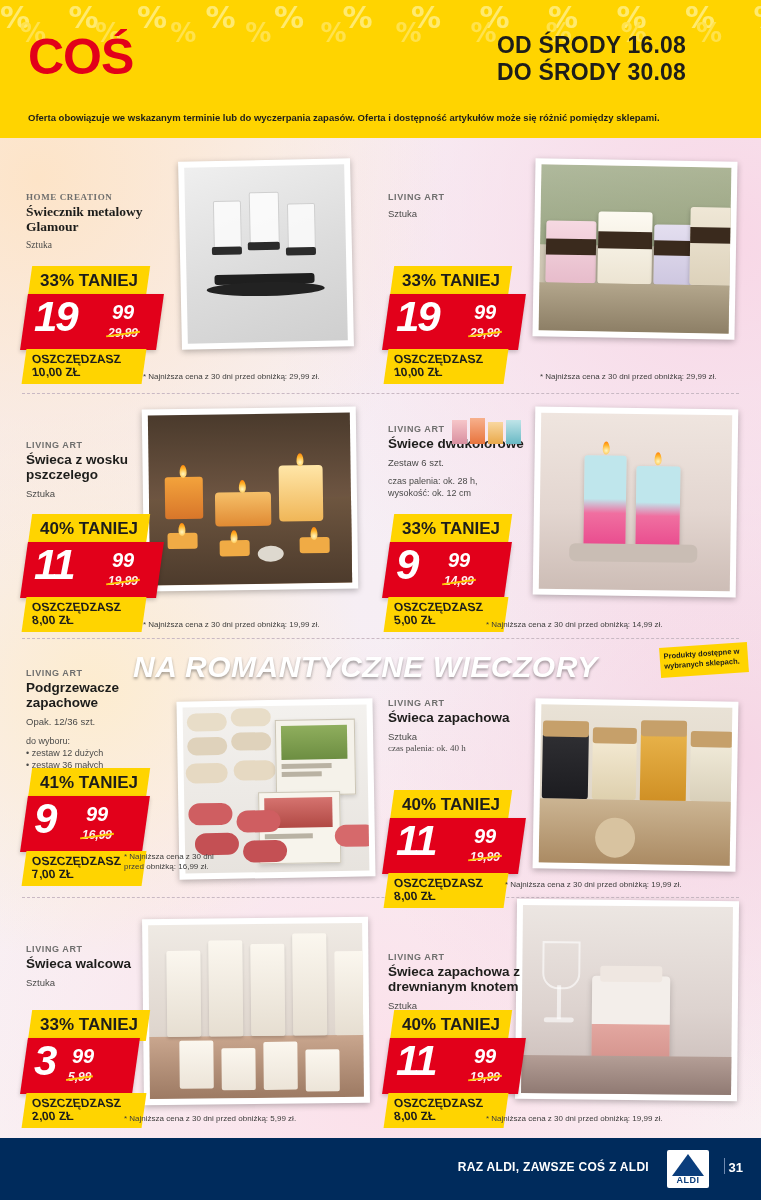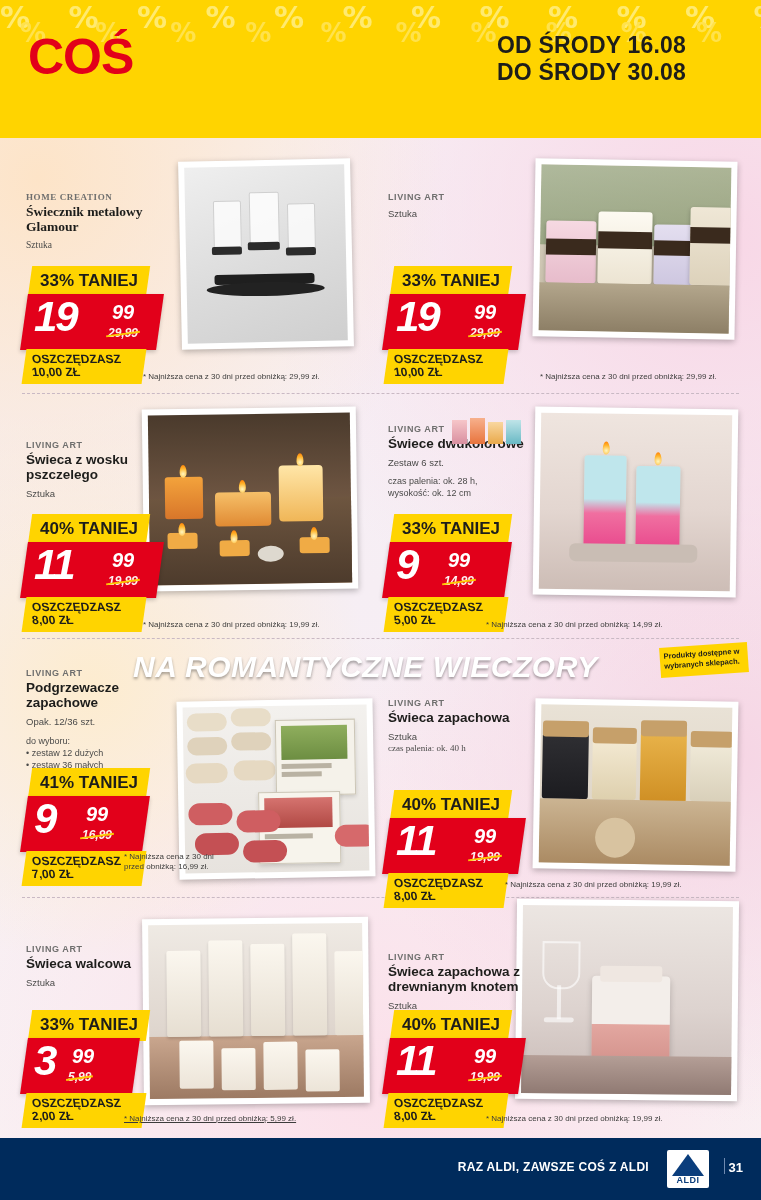--- a/index.html
+++ b/index.html
@@ -174,20 +174,21 @@
 <div class="page">
 
   <div class="header">
     <div class="perc-row">% % % % % % % % % % % % % %</div>
     <div class="perc-row r2">% % % % % % % % % % % % % %</div>
     <div class="cos">COŚ</div>
     <div class="dates">
       <div>OD ŚRODY 16.08</div>
       <div>DO ŚRODY 30.08</div>
     </div>
+    <div class="disclaimer">Oferta obowiązuje we wskazanym terminie lub do wyczerpania zapasów. Oferta i dostępność artykułów może się różnić pomiędzy sklepami.</div>
   </div>
 
   <div class="body-bg"></div>
 
   <div class="divider" style="top:393px;"></div>
   <div class="divider" style="top:638px;"></div>
   <div class="divider" style="top:897px;"></div>
 
   <div class="photo" style="left:180px;top:160px;width:172px;height:188px;transform:rotate(-1.2deg);">
     <div class="inner" style="background:linear-gradient(160deg,#efefef 0%,#dcdcdc 55%,#cfcfcf 100%);">
@@ -461,21 +462,21 @@
       <div class="cents" style="left:48px;top:8px;">99</div>
       <div class="old" style="left:44px;top:32px;"><span class="strike">5,99</span></div>
     </div>
   </div>
   <div class="save" style="left:24px;top:1093px;width:104px;">
     <span>
       <span>OSZCZĘDZASZ</span><br>
       <span>2,00 ZŁ</span>
     </span>
   </div>
-  <div class="foot" style="left:124px;top:1114px;width:230px;text-decoration:underline;">* Najniższa cena z 30 dni przed obniżką: 5,99 zł.</div>
+  <div class="foot" style="left:124px;top:1114px;width:230px;">* Najniższa cena z 30 dni przed obniżką: 5,99 zł.</div>
 
   <div class="photo" style="left:516px;top:900px;width:222px;height:200px;transform:rotate(0.6deg);">
     <div class="inner" style="background:linear-gradient(180deg,#ece6e2 0%,#ddd3cf 55%,#c7b9b5 100%);">
       <div style="position:absolute;left:70px;top:70px;width:78px;height:92px;background:linear-gradient(180deg,#f3eeea 0%,#f3eeea 52%,#e3a7a0 53%,#d1908a 100%);border-radius:4px;box-shadow:0 3px 6px rgba(0,0,0,.2);"></div>
       <div style="position:absolute;left:78px;top:60px;width:62px;height:16px;background:#efe7e1;border-radius:3px;"></div>
       <div style="position:absolute;left:20px;top:36px;width:34px;height:44px;border:2px solid rgba(255,255,255,.6);border-radius:0 0 16px 16px;"></div>
       <div style="position:absolute;left:35px;top:80px;width:4px;height:34px;background:rgba(255,255,255,.6);"></div>
       <div style="position:absolute;left:22px;top:112px;width:30px;height:5px;background:rgba(255,255,255,.6);border-radius:3px;"></div>
       <div style="position:absolute;left:0;top:150px;width:220px;height:40px;background:linear-gradient(180deg,#b49e96 0%,#8e7871 100%);"></div>
     </div>

